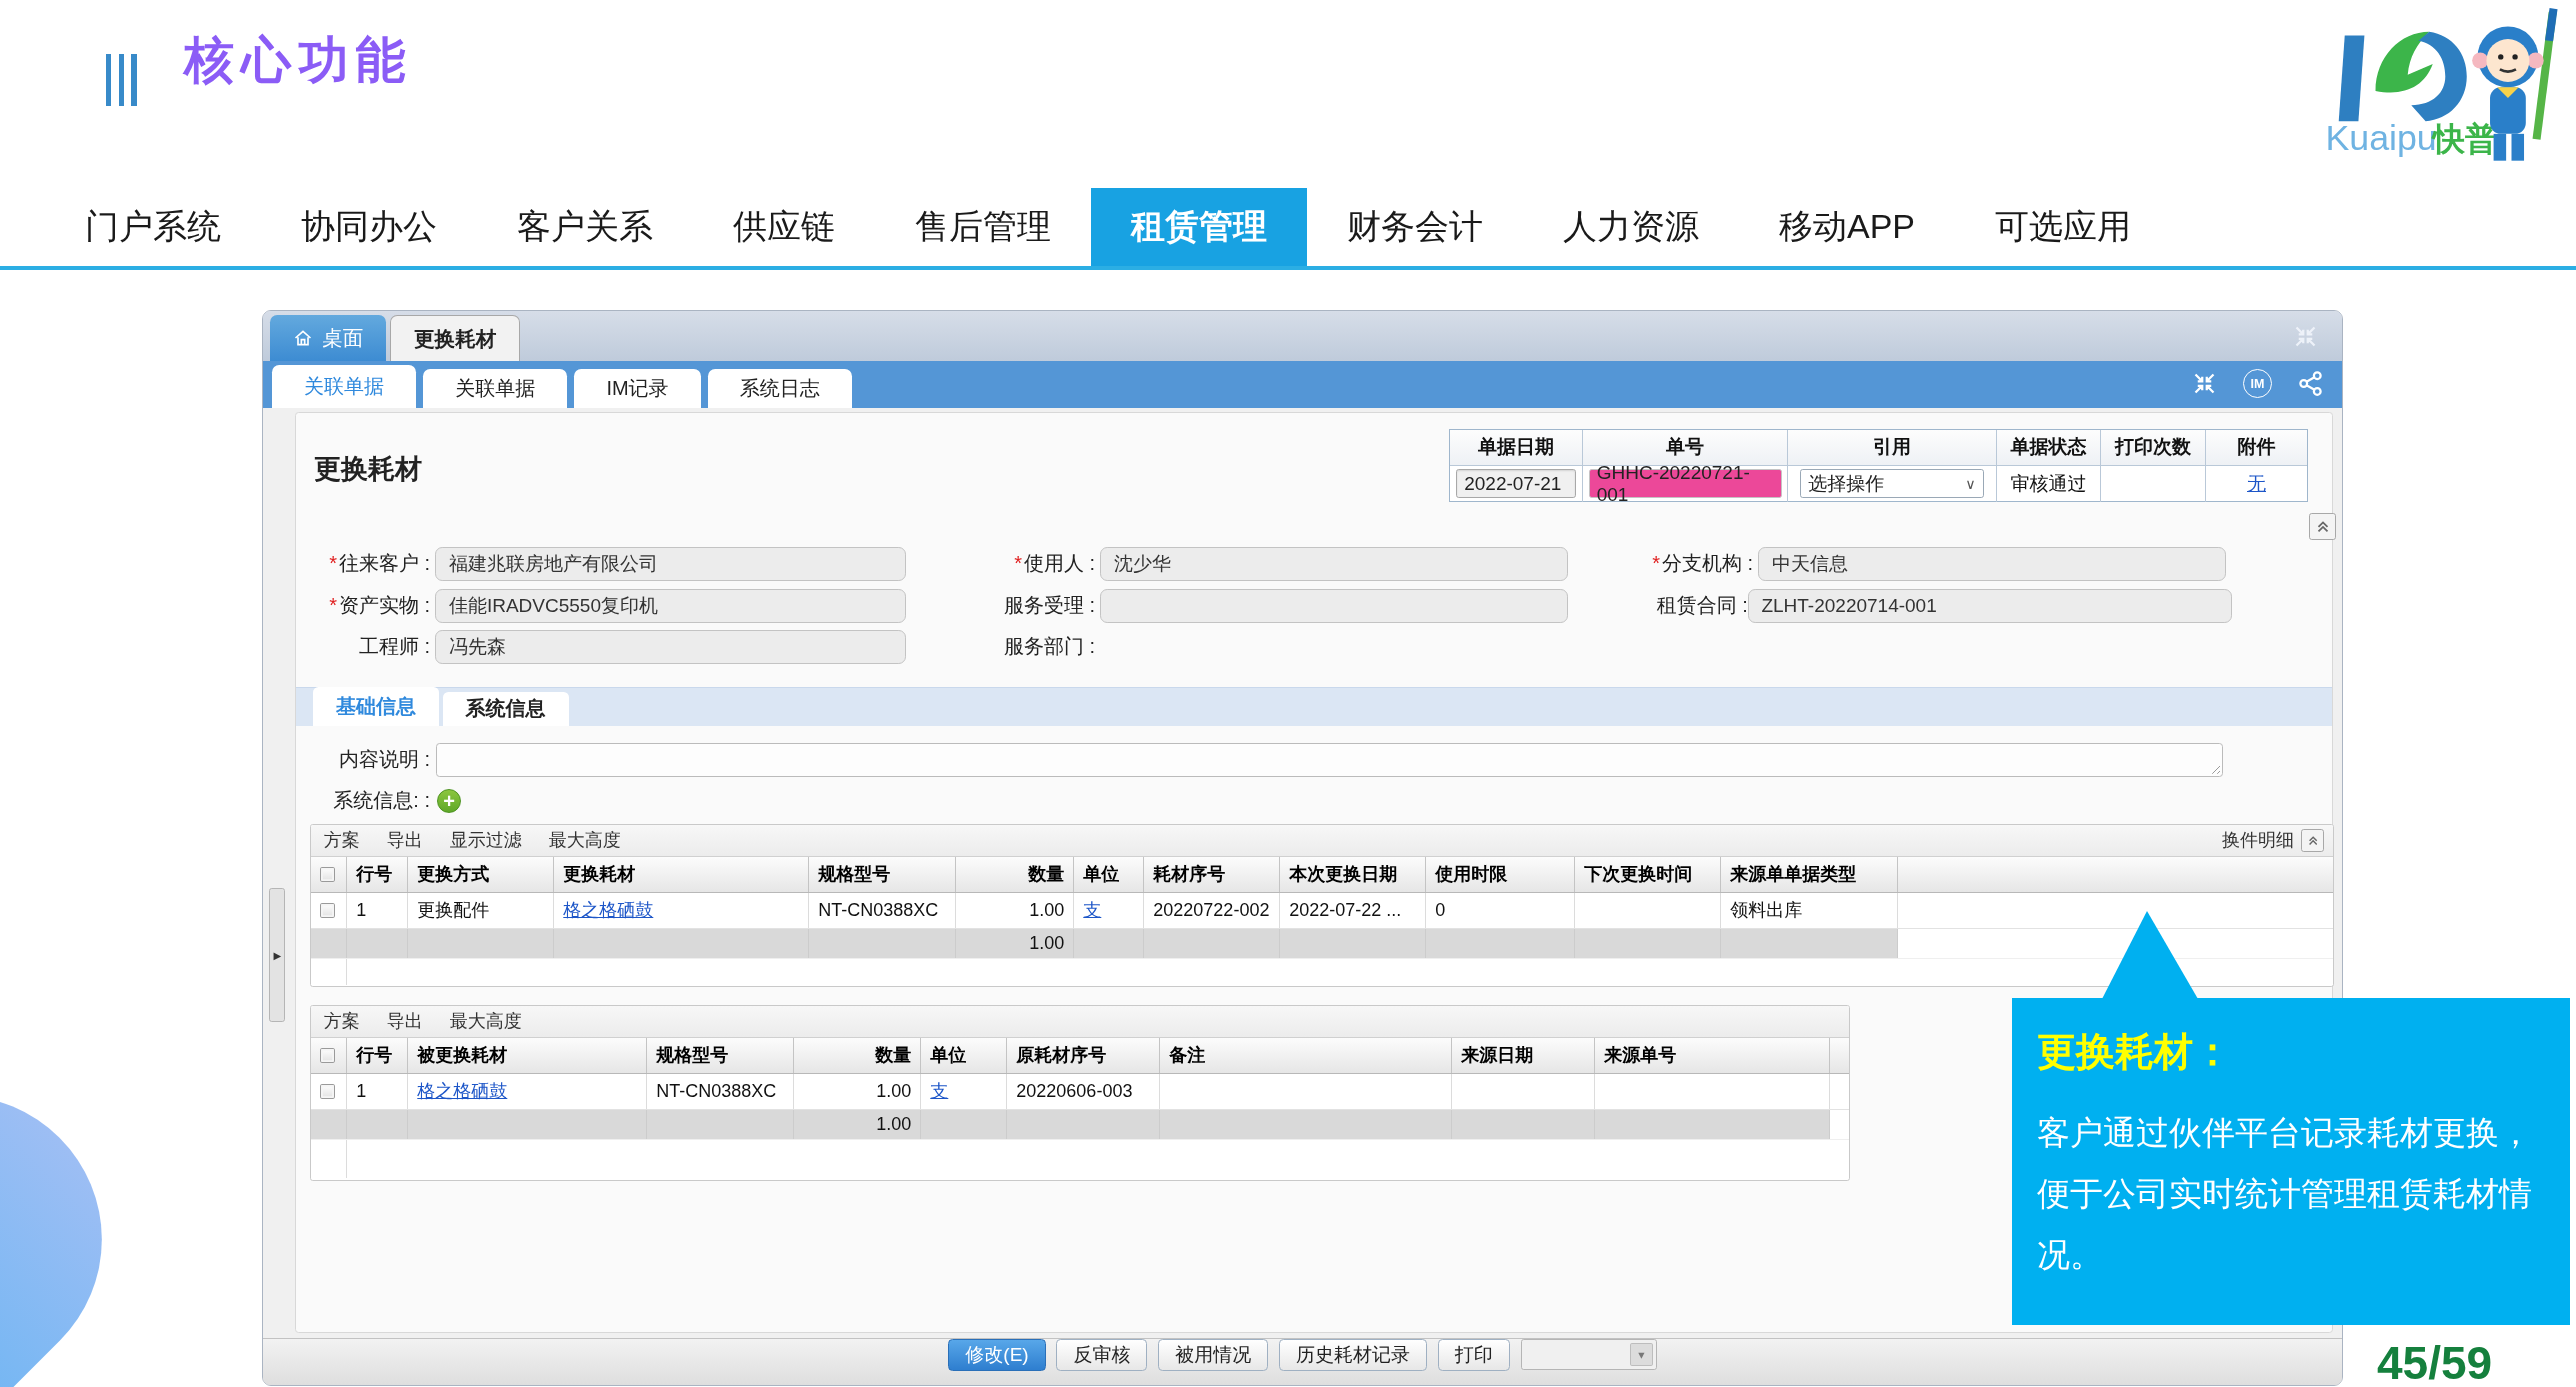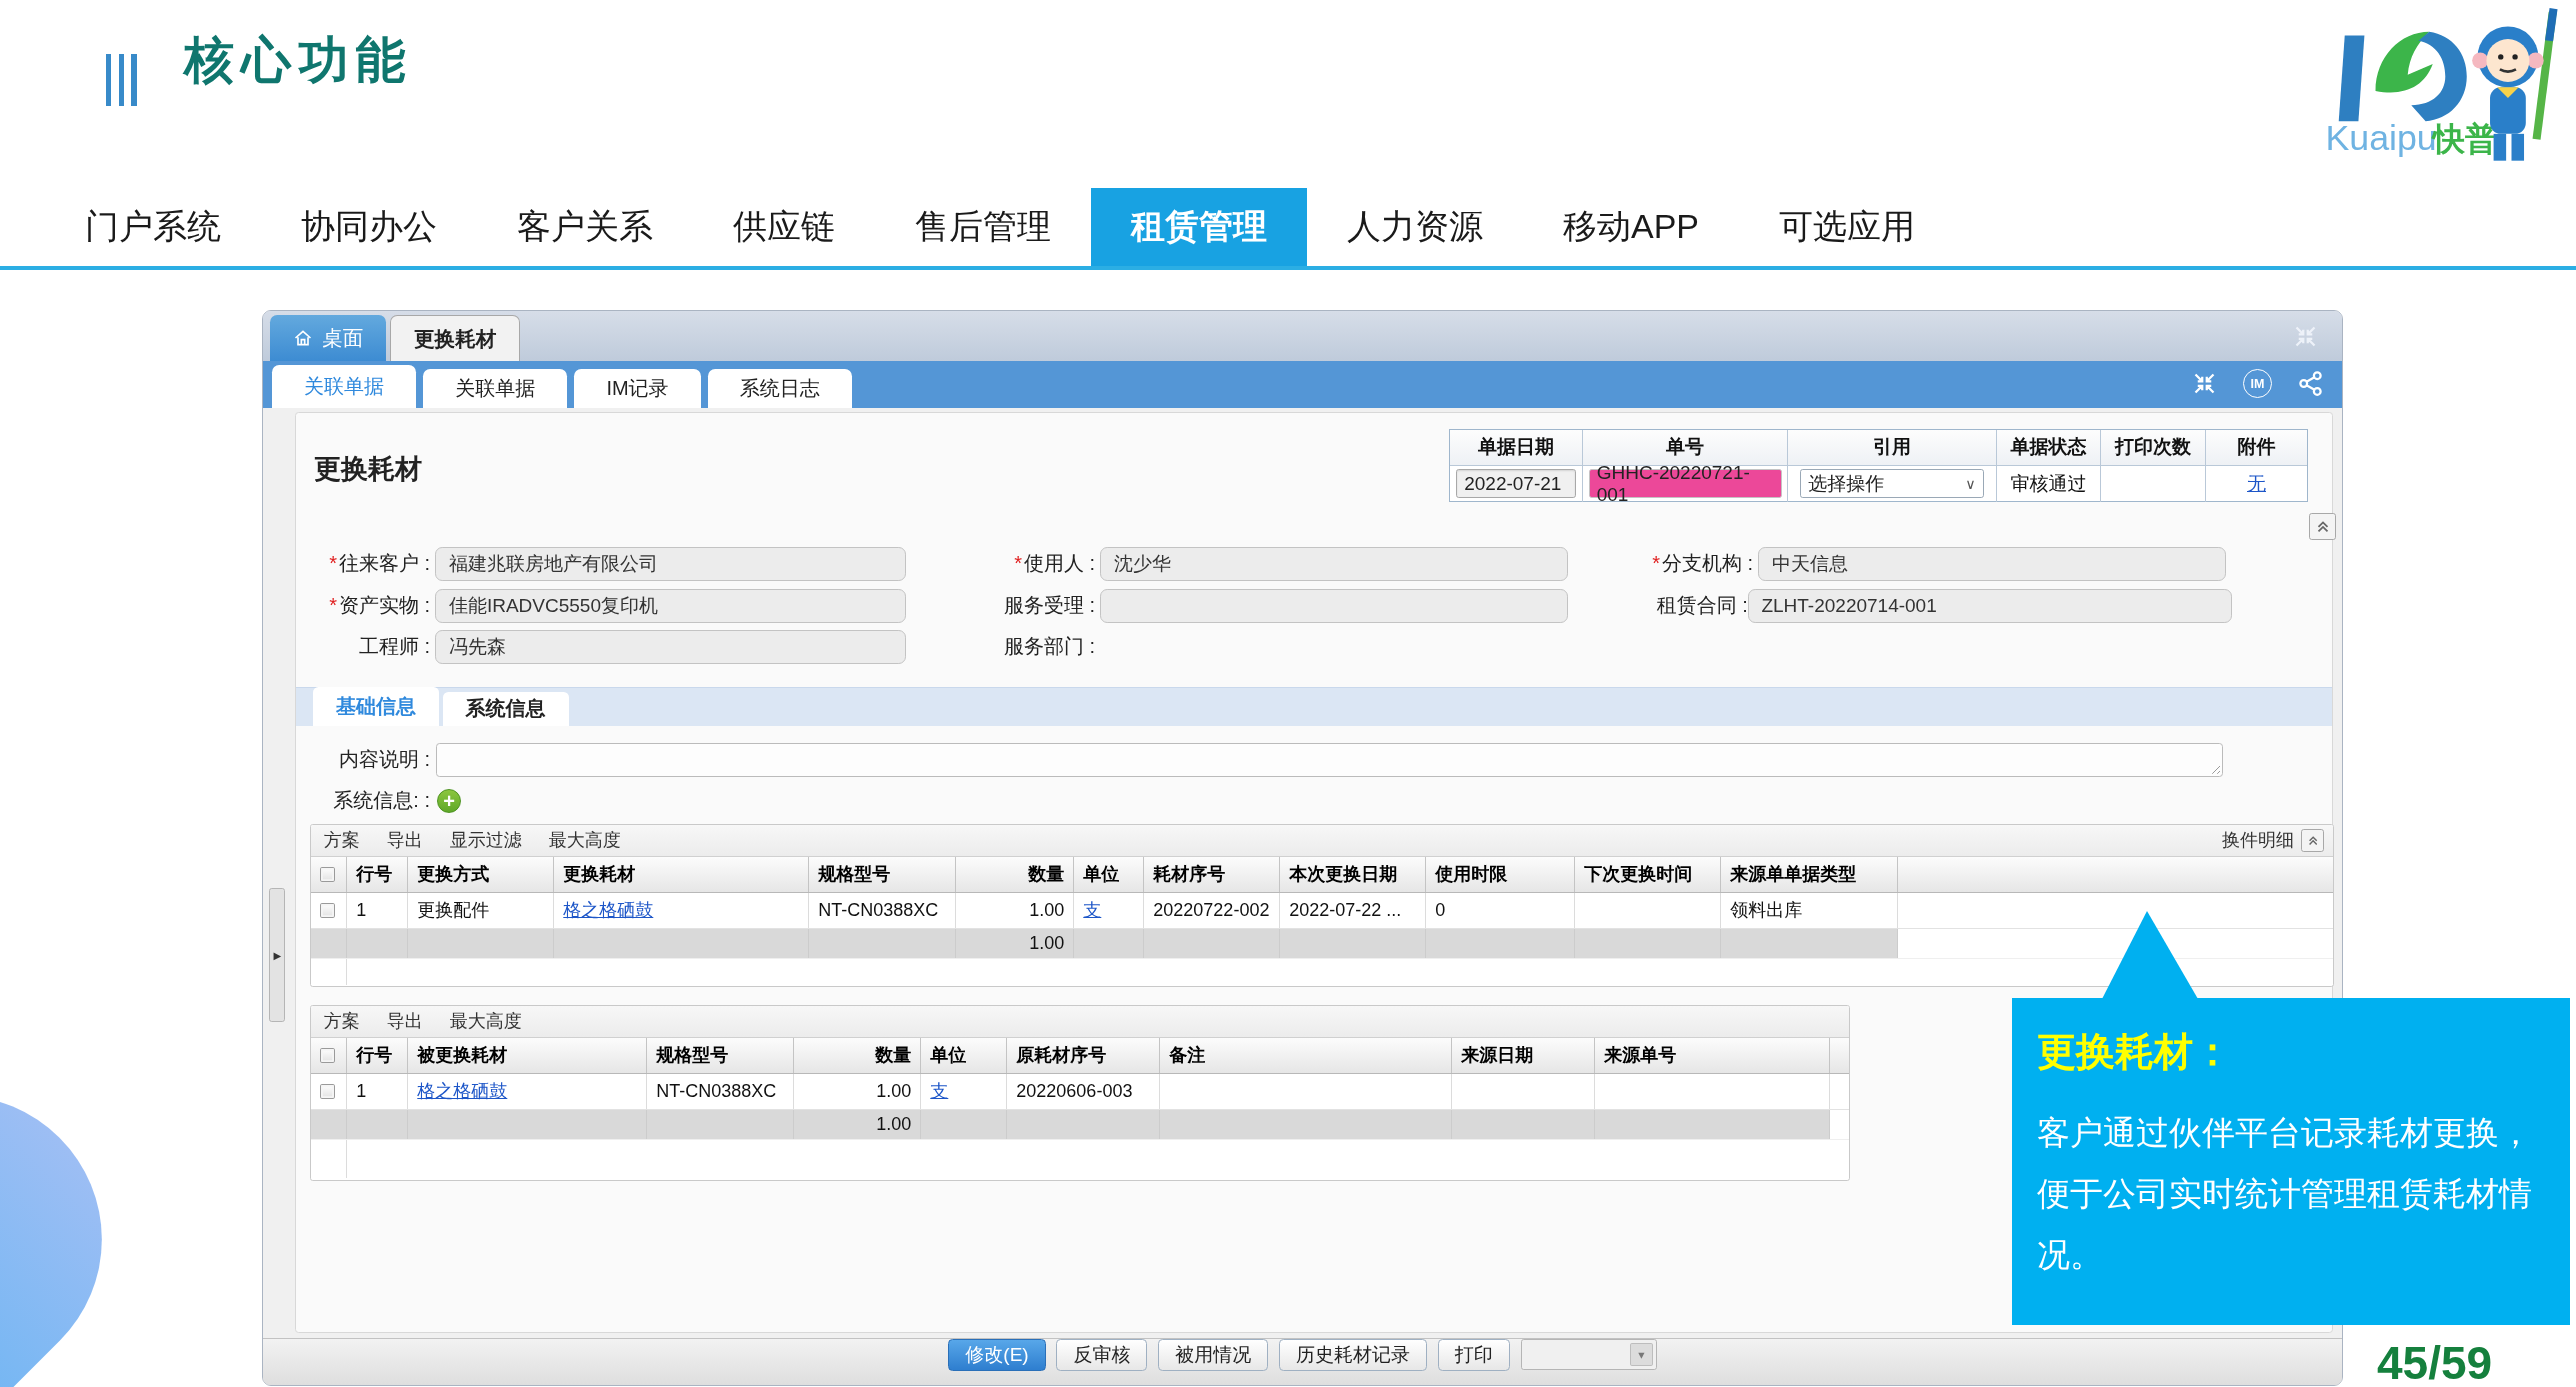--- a/index.html
+++ b/index.html
@@ -8,21 +8,21 @@
 
   
   .deco { position:absolute; left:-782px; top:1343px; width:986px; height:287px;
           border-radius:143px; transform:rotate(-45deg);
           background:linear-gradient(to right,#00b4f4 0%,#4fb0f2 55%,#9dbef4 100%); z-index:0; }
 
   
   .title-bars { position:absolute; left:106px; top:54px; display:flex; gap:7.2px; }
   .title-bars i { display:block; width:5.4px; height:52px; background:#1576c0; opacity:.85; }
   .page-title { position:absolute; left:184px; top:27px; font-size:50px; font-weight:bold;
-                color:#0f766e; letter-spacing:7.2px; }
+                color:#8b5cf6; letter-spacing:7.2px; }
   .logo { position:absolute; right:7.2px; top:5.4px; width:251px; height:170px; }
 
   
   .nav { position:absolute; left:0; top:188px; width:2576px; height:82px;
          border-bottom:4.5px solid #2baee4; display:flex; align-items:stretch; padding-left:45px; z-index:3; }
   .nav-item { font-size:34px; color:#1a1a1a; padding:0 40px; display:flex; align-items:center; cursor:default; }
   .nav-item.active { background:#18a2e2; color:#fff; font-weight:bold; }
 
   
   .window { position:absolute; left:262px; top:310px; width:2081px; height:1076px;
@@ -185,20 +185,21 @@
     </svg>
   </div>
 
   <div class="nav">
     <div class="nav-item">门户系统</div>
     <div class="nav-item">协同办公</div>
     <div class="nav-item">客户关系</div>
     <div class="nav-item">供应链</div>
     <div class="nav-item">售后管理</div>
     <div class="nav-item active">租赁管理</div>
+    <div class="nav-item">财务会计</div>
     <div class="nav-item">人力资源</div>
     <div class="nav-item">移动APP</div>
     <div class="nav-item">可选应用</div>
   </div>
 
   <div class="window">
 
     <div class="titlebar">
       <div class="win-tabs">
         <div class="win-tab active">

